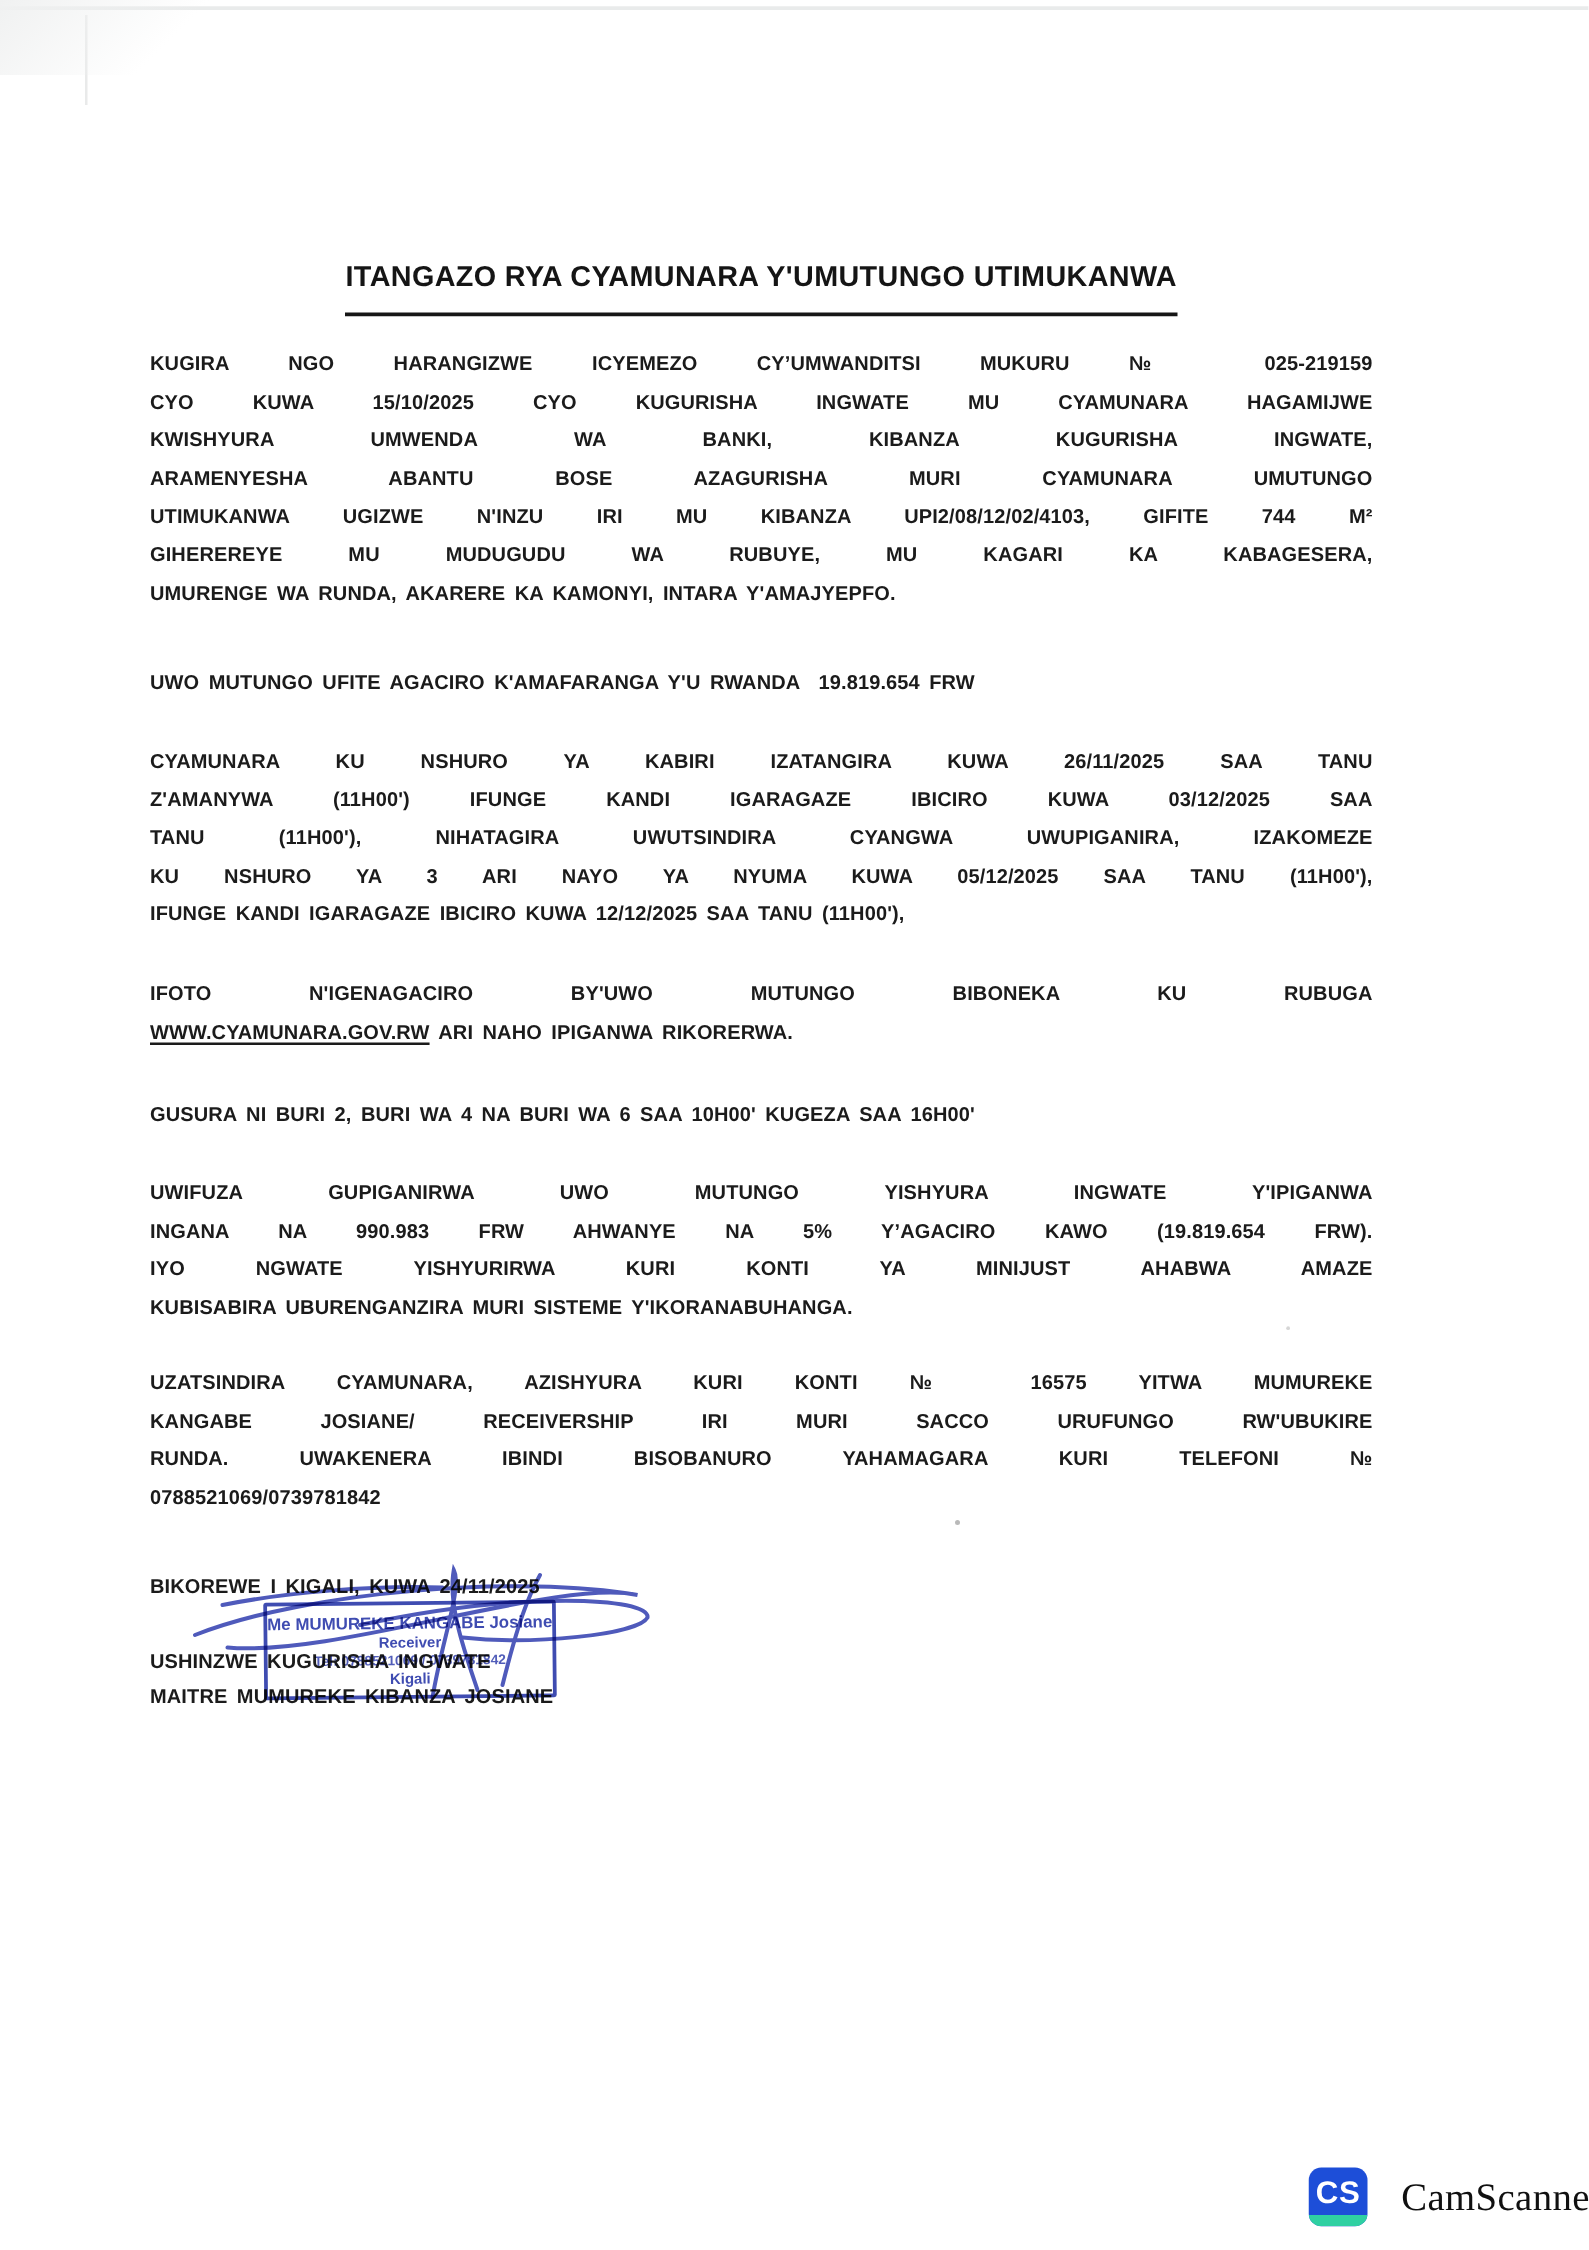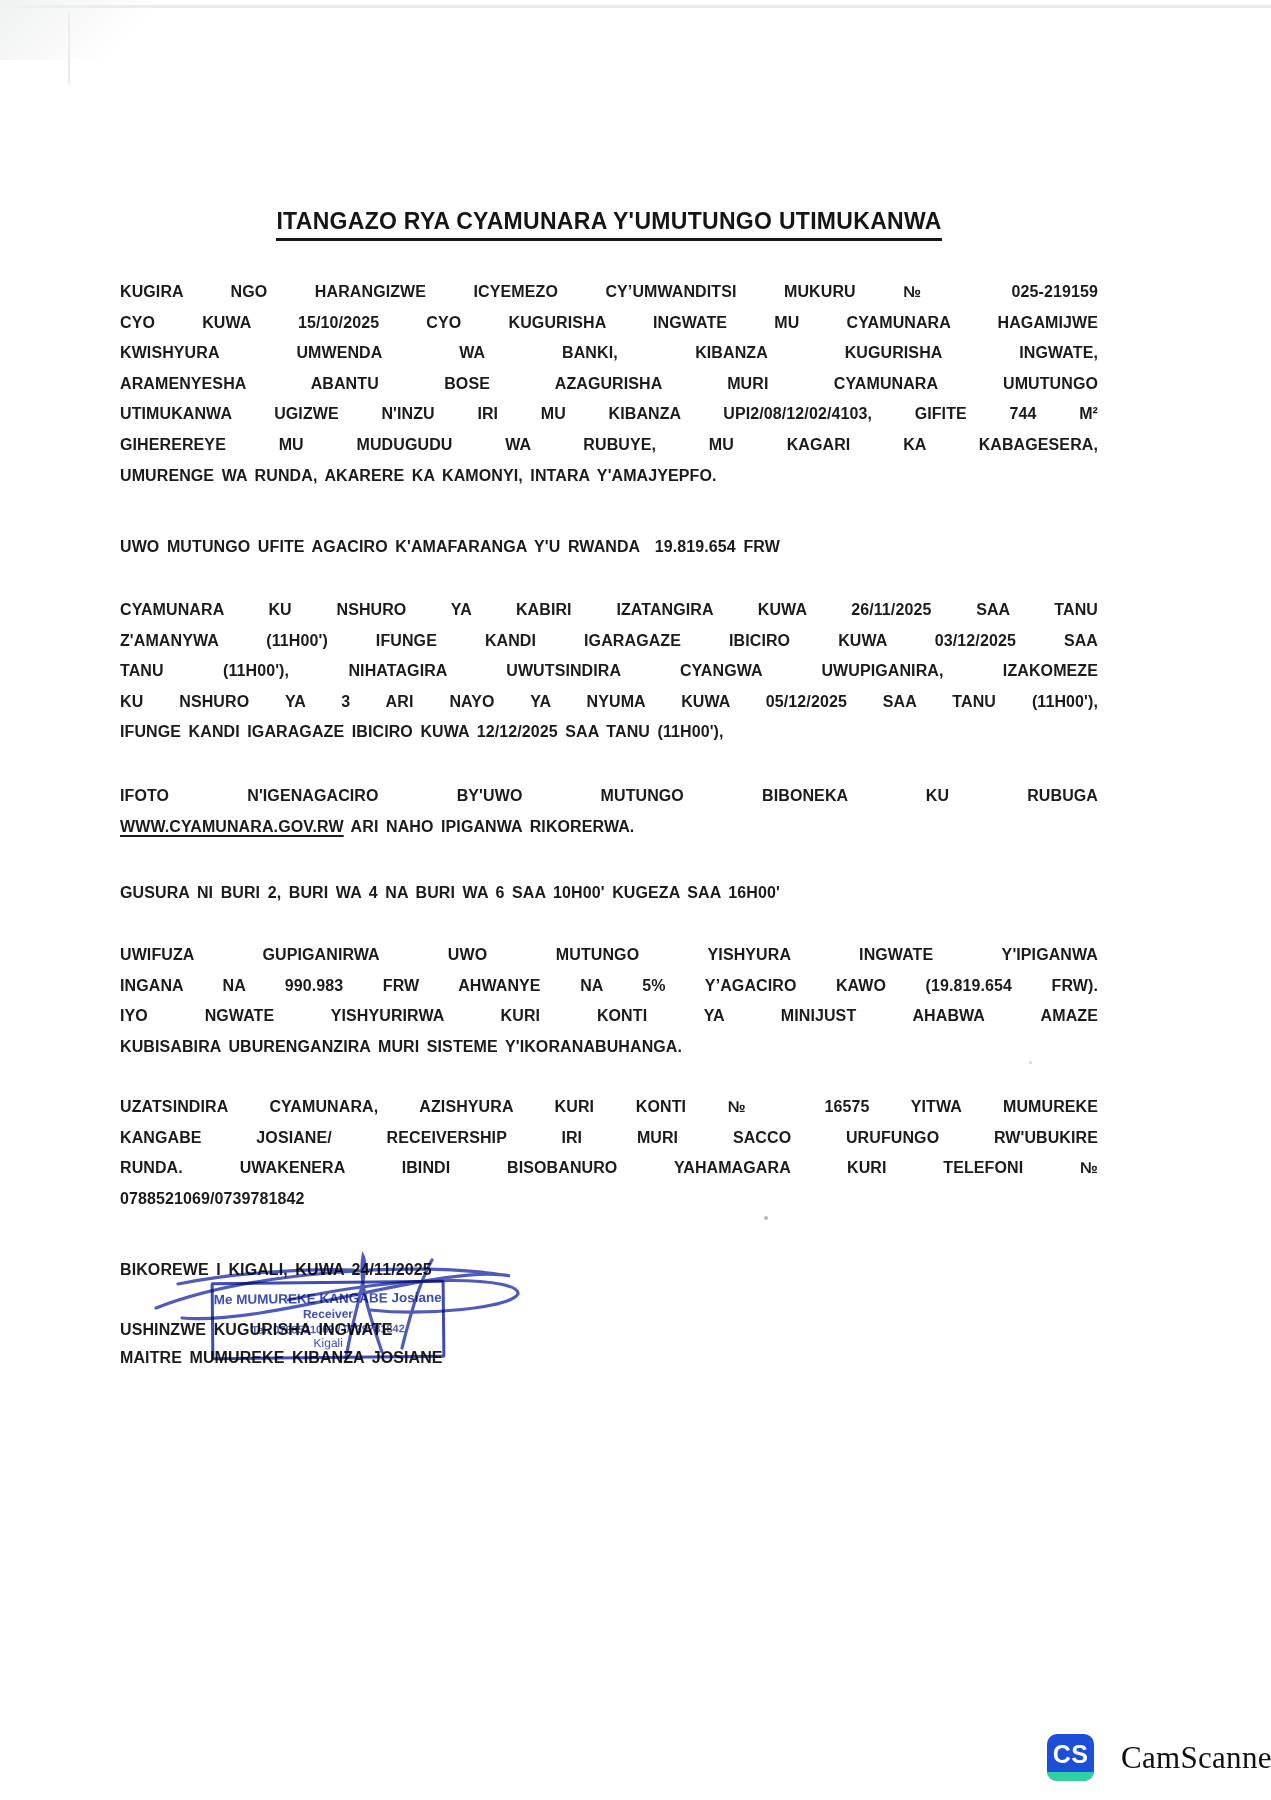--- a/index.html
+++ b/index.html
@@ -16,21 +16,21 @@
   .scan-left-streak{position:absolute;left:68px;top:12px;width:2px;height:72px;background:#e9eaea;}
   .scan-corner{position:absolute;left:0;top:0;width:180px;height:60px;background:linear-gradient(135deg,#f0f1f1 0%,rgba(255,255,255,0) 70%);}
   .speck{position:absolute;border-radius:50%;background:#8a8a8a;opacity:.6;}
   .speck.s1{left:764px;top:1216px;width:4px;height:4px;}
   .speck.s2{left:1029px;top:1061px;width:3px;height:3px;opacity:.35;}
 
   .content{position:absolute;left:120px;top:0;width:978px;}
   .title-row{position:absolute;left:0;top:208px;width:100%;text-align:center;}
   .title-row span{
     display:inline-block;font-weight:700;font-size:23px;letter-spacing:.3px;
-    border-bottom:3px solid #161616;padding-bottom:3px;color:#151515;
+    border-bottom:3px solid #161616;padding-bottom:15px;color:#151515;
   }
   .para{position:absolute;left:0;width:100%;}
   .ln{
     font-weight:700;font-size:16px;line-height:30.6px;color:#1b1b1b;
     letter-spacing:.1px;
   }
   .ln.just{text-align:justify;text-align-last:justify;}
   .ln.last{white-space:nowrap;word-spacing:3px;}
   .ln.prewrap{white-space:pre-wrap;}
   .url{text-decoration:underline;text-decoration-thickness:2px;text-underline-offset:3px;}
@@ -45,21 +45,21 @@
     border:3px solid #2e3cab;border-radius:2px;
     transform:rotate(-.6deg);
     display:flex;flex-direction:column;justify-content:center;align-items:center;
     color:#2e3cab;mix-blend-mode:multiply;opacity:.92;
     background:rgba(255,255,255,0);
     z-index:4;
   }
   .stamp .st1{font-weight:700;font-size:13.5px;line-height:16px;white-space:nowrap;}
   .stamp .st2{font-weight:700;font-size:12px;line-height:15px;}
   .stamp .st3{font-weight:700;font-size:11px;line-height:14px;white-space:nowrap;opacity:.9;}
-  .stamp .st4{font-weight:400;font-size:12px;line-height:14px;}
+  .stamp .st4{font-weight:700;font-size:12px;line-height:14px;}
 
   .sig-svg{position:absolute;left:118px;top:1238px;z-index:5;mix-blend-mode:multiply;}
 
   
   .cs-footer{position:absolute;left:1047px;top:1734px;display:flex;align-items:center;z-index:2;}
   .cs-icon{
     width:47px;height:47px;border-radius:10px;overflow:hidden;
     background:#1d4ed8;position:relative;flex:0 0 auto;
   }
   .cs-icon .cs-txt{

